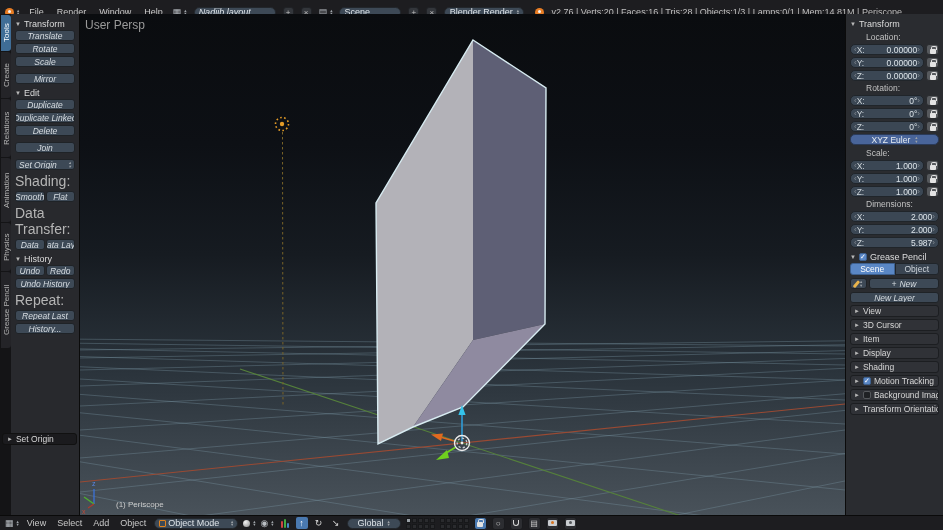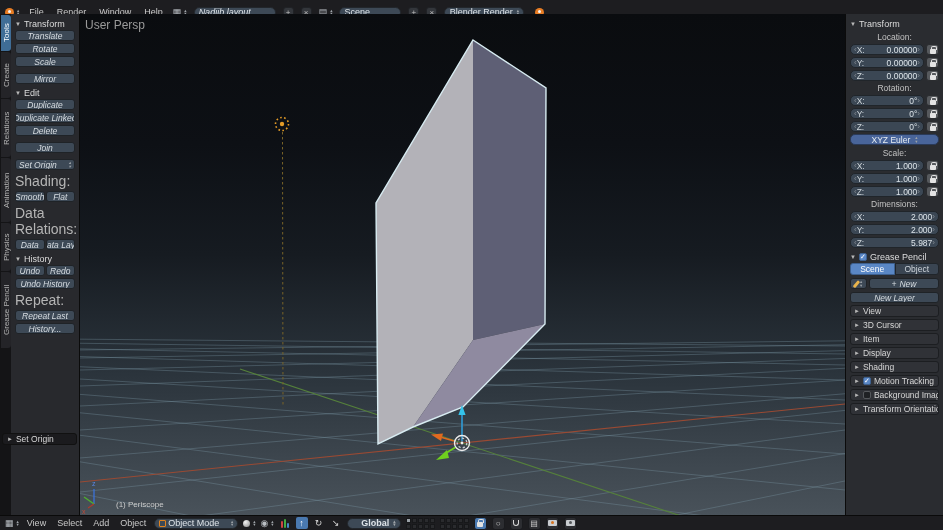--- a/index.html
+++ b/index.html
@@ -61,21 +61,21 @@
   .nfield { flex:1; height:11px; background:#3b4754; border:1px solid #20252a; border-radius:5px;
     display:flex; align-items:center; padding:0 3px; color:#dde4e9; font-size:8.5px; }
   .nfield .ax { color:#cfd6db; }
   .nfield .val { margin-left:auto; }
   .arr { color:rgba(255,255,255,0.35); font-size:8px; }
   .lockbtn { width:13px; height:11px; background:#56595d; border:1px solid #2b2d30; border-radius:3px;
     display:flex; align-items:center; justify-content:center; }
   .lock { width:6px; height:5px; background:#e3e3e3; border-radius:1px; position:relative; margin-top:3px; }
   .lock::before { content:''; position:absolute; top:-3px; left:1px; width:4px; height:3px;
     border:1px solid #e3e3e3; border-bottom:none; border-radius:2px 2px 0 0; }
-  .nlabel { color:#c2c2c2; margin:2px 5px;text-align:center; }
+  .nlabel { color:#c2c2c2; margin:2px 16px; }
   .euler { height:11px; background:#49659a; border:1px solid #2a3a58; border-radius:5px; display:flex;
     align-items:center; justify-content:center; gap:3px; color:#e6ecf2; margin-bottom:3px; }
   .cb { width:8px; height:8px; border-radius:2px; background:#1f2124; border:1px solid #55585c;
     display:inline-flex; align-items:center; justify-content:center; font-size:7px; color:#fff; flex:none; }
   .cb.checked { background:#5a87c5; border-color:#3d608f; }
   .seg { display:flex; height:12px; margin-bottom:3px; }
   .seg > div { flex:1; display:flex; align-items:center; justify-content:center; font-size:8.5px;
     background:#3a4552; border:1px solid #20252a; color:#cdd4da; }
   .seg > div:first-child { border-radius:3px 0 0 3px; }
   .seg > div:last-child { border-radius:0 3px 3px 0; }
@@ -153,20 +153,21 @@
 
   <span class="field" style="width:80px; justify-content:center;">
     <span>Blender Render</span>
     <span class="dd">
         <span>▴</span>
         <span>▾</span>
       </span>
   </span>
 
   <span class="blender-dot" style="margin-left:4px;"></span>
+  <span class="stats">v2.76 | Verts:20 | Faces:16 | Tris:28 | Objects:1/3 | Lamps:0/1 | Mem:14.81M | Periscope</span>
 </div>
 
 <div id="main">
 
   <div id="toolshelf">
     <div id="tabcol">
       <div class="vtab active" style="height:36px;">Tools</div>
       <div class="vtab" style="height:46px;">Create</div>
       <div class="vtab" style="height:58px;">Relations</div>
       <div class="vtab" style="height:64px;">Animation</div>
@@ -199,21 +200,21 @@
         <span class="dd">
             <span>▴</span>
             <span>▾</span>
           </span>
       </div>
       <div class="slabel">Shading:</div>
       <div class="btn-row">
         <div class="btn">Smooth</div>
         <div class="btn">Flat</div>
       </div>
-      <div class="slabel">Data Relations:</div>
+      <div class="slabel">Data Transfer:</div>
       <div class="btn-row">
         <div class="btn">Data</div>
         <div class="btn">Data Layo</div>
       </div>
 
       <div class="phead">
         <span class="tri">▼</span>
         <span>History</span>
       </div>
       <div class="btn-row">
@@ -539,21 +540,21 @@
     <span class="tri-axis">
       <i style="height:7px; background:#c44; "></i>
         <i style="height:9px; background:#4a4; "></i>
         <i style="height:5px; background:#48c;"></i>
     </span>
   </span>
   <span class="manip active">↑</span>
   <span class="manip">↻</span>
   <span class="manip">↘</span>
 
-  <span class="field" style="width:54px; justify-content:flex-end;font-weight:bold;">
+  <span class="field" style="width:54px; justify-content:center;">
     <span>Global</span>
     <span class="dd">
         <span>▴</span>
         <span>▾</span>
       </span>
   </span>
 
   <span class="layers">
     <span class="lcell active"></span>
     <span class="lcell"></span>

